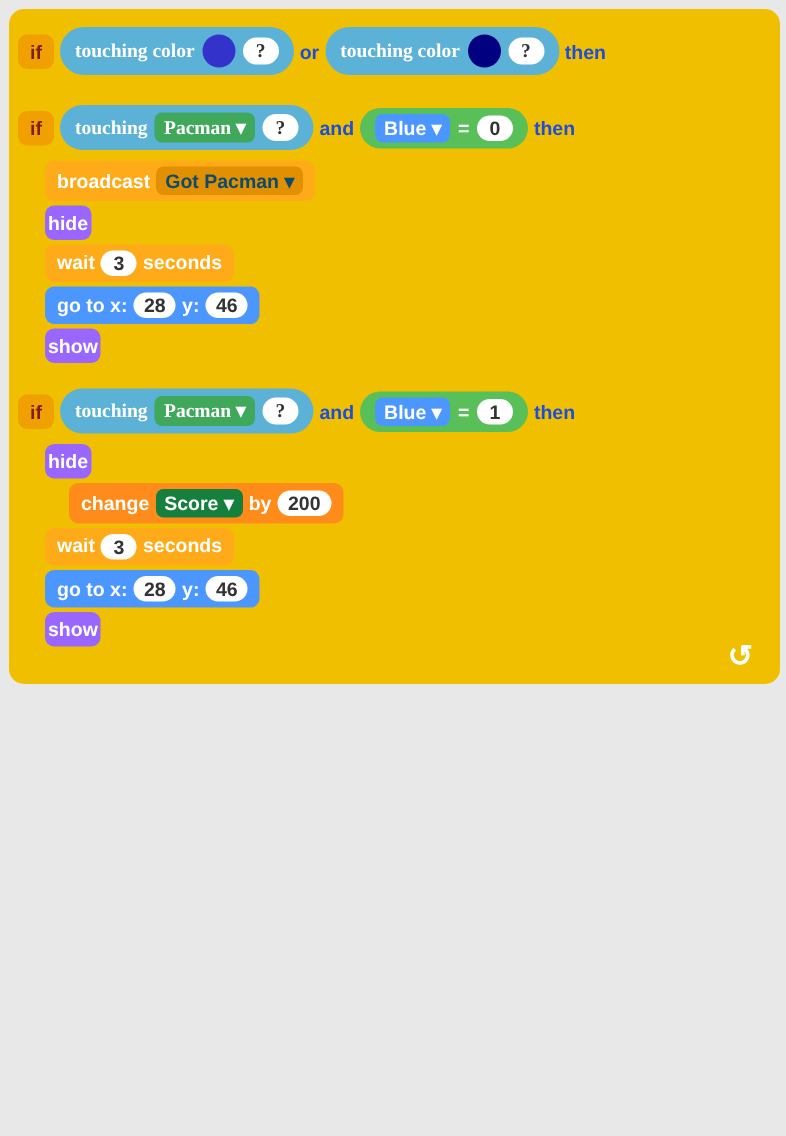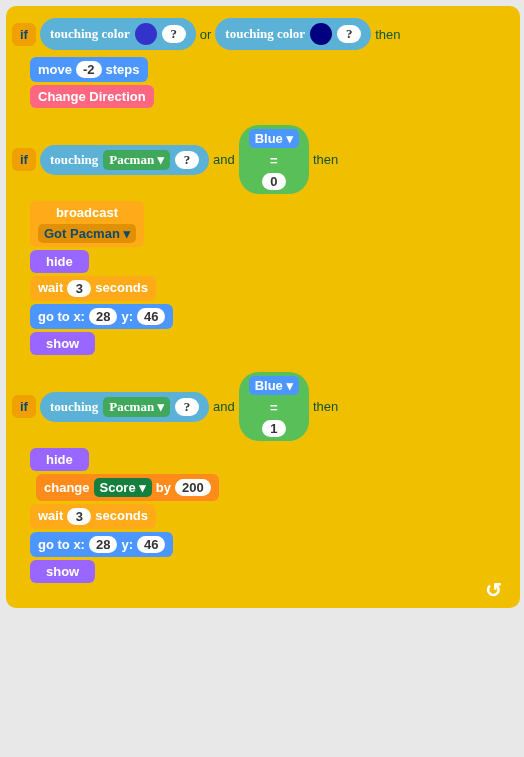--- a/index.html
+++ b/index.html
@@ -15,32 +15,32 @@
 
     .row {
       display: flex;
       align-items: center;
       gap: 4px;
       margin: 2px 0;
       flex-wrap: wrap;
     }
 
     .lbl {
-      color: #14532d;
-      font-weight: normal;
+      color: #1d4ed8;
+      font-weight: bold;
     }
 
     
     .blk-motion { background: #4c97ff; border-radius: 6px; padding: 4px 8px; color: white; display: inline-flex; align-items: center; gap: 4px; }
-    .blk-looks { background: #9966ff; border-radius: 6px; padding: 4px 16px; color: white; display: inline-flex; align-items: center; gap: 4px; }
+    .blk-looks { background: #9966ff; border-radius: 6px; padding: 4px 2px; color: white; display: inline-flex; align-items: center; gap: 4px; }
     .blk-control { background: #ffab19; border-radius: 6px; padding: 4px 8px; color: white; display: inline-flex; align-items: flex-start; gap: 4px; }
-    .blk-events { background: #ffab19; border-radius: 6px; padding: 4px 8px; color: white; display: inline-flex; align-items: center; gap: 4px; flex-direction: column; }
+    .blk-events { background: #ffab19; border-radius: 6px; padding: 4px 8px; color: white; display: inline-flex; align-items: center; gap: 4px; }
     .blk-sensing { background: #5cb1d6; border-radius: 20px; padding: 5px 10px; color: white; display: inline-flex; align-items: center; gap: 5px; font-family: Liberation Serif, serif; }
-    .blk-ops { background: #59c059; border-radius: 20px; padding: 4px 10px; color: white; display: inline-flex; align-items: center; gap: 5px; flex-direction: column; }
-    .blk-orange { background: #f0a000; border-radius: 6px; padding: 4px 8px; color: #0c4a6e; display: inline-flex; align-items: center; gap: 4px; }
+    .blk-ops { background: #59c059; border-radius: 20px; padding: 4px 10px; color: white; display: inline-flex; align-items: center; gap: 5px; }
+    .blk-orange { background: #f0a000; border-radius: 6px; padding: 4px 8px; color: #7f1d1d; display: inline-flex; align-items: center; gap: 4px; }
     .blk-data { background: #ff8c1a; border-radius: 6px; padding: 4px 8px; color: white; display: inline-flex; align-items: center; gap: 4px; }
     .blk-red { background: #ff6680; border-radius: 6px; padding: 4px 8px; color: white; display: inline-flex; align-items: center; gap: 4px; }
 
     .oval-white {
       background: white;
       border-radius: 50px;
       padding: 1px 7px;
       color: #333;
       font-weight: bold;
       min-width: 24px;
@@ -77,34 +77,20 @@
         <span class="lbl">or</span>
 
         <span class="blk-sensing">
           <span>touching color</span>
           <span style="width:22px;height:22px;border-radius:50%;background:#000080;display:inline-block;"></span>
           <span class="oval-white">?</span>
         </span>
         <span class="lbl">then</span>
       </div>
 
-      <div class="inner-body" style="margin-left:18px;">
-
-        <div class="row" style="margin:3px 0;">
-          <span class="blk-motion">
-            <span>move</span>
-            <span class="oval-white">-2</span>
-            <span>steps</span>
-          </span>
-        </div>
-
-        <div class="row" style="margin:3px 0;">
-          <span class="blk-red">Change Direction</span>
-        </div>
-      </div>
     </div>
 
     <div style="height:8px;"></div>
 
     <div>
       <div class="row" style="padding:4px 0;">
         <span class="blk-orange">if</span>
 
         <span class="blk-sensing">
           <span>touching</span>
@@ -177,21 +163,21 @@
         </span>
         <span class="lbl">then</span>
       </div>
 
       <div class="inner-body" style="margin-left:18px;">
 
         <div class="row" style="margin:3px 0;">
           <span class="blk-looks">hide</span>
         </div>
 
-        <div class="row" style="margin:3px 6px;">
+        <div class="row" style="margin:3px 16px;">
           <span class="blk-data">
             <span>change</span>
             <span class="dropdown-arrow" style="background:#15803d;border-radius:5px;padding:2px 6px;color:white;text-align:center;">Score</span>
             <span>by</span>
             <span class="oval-white">200</span>
           </span>
         </div>
 
         <div class="row" style="margin:3px 0;">
           <span class="blk-control">

